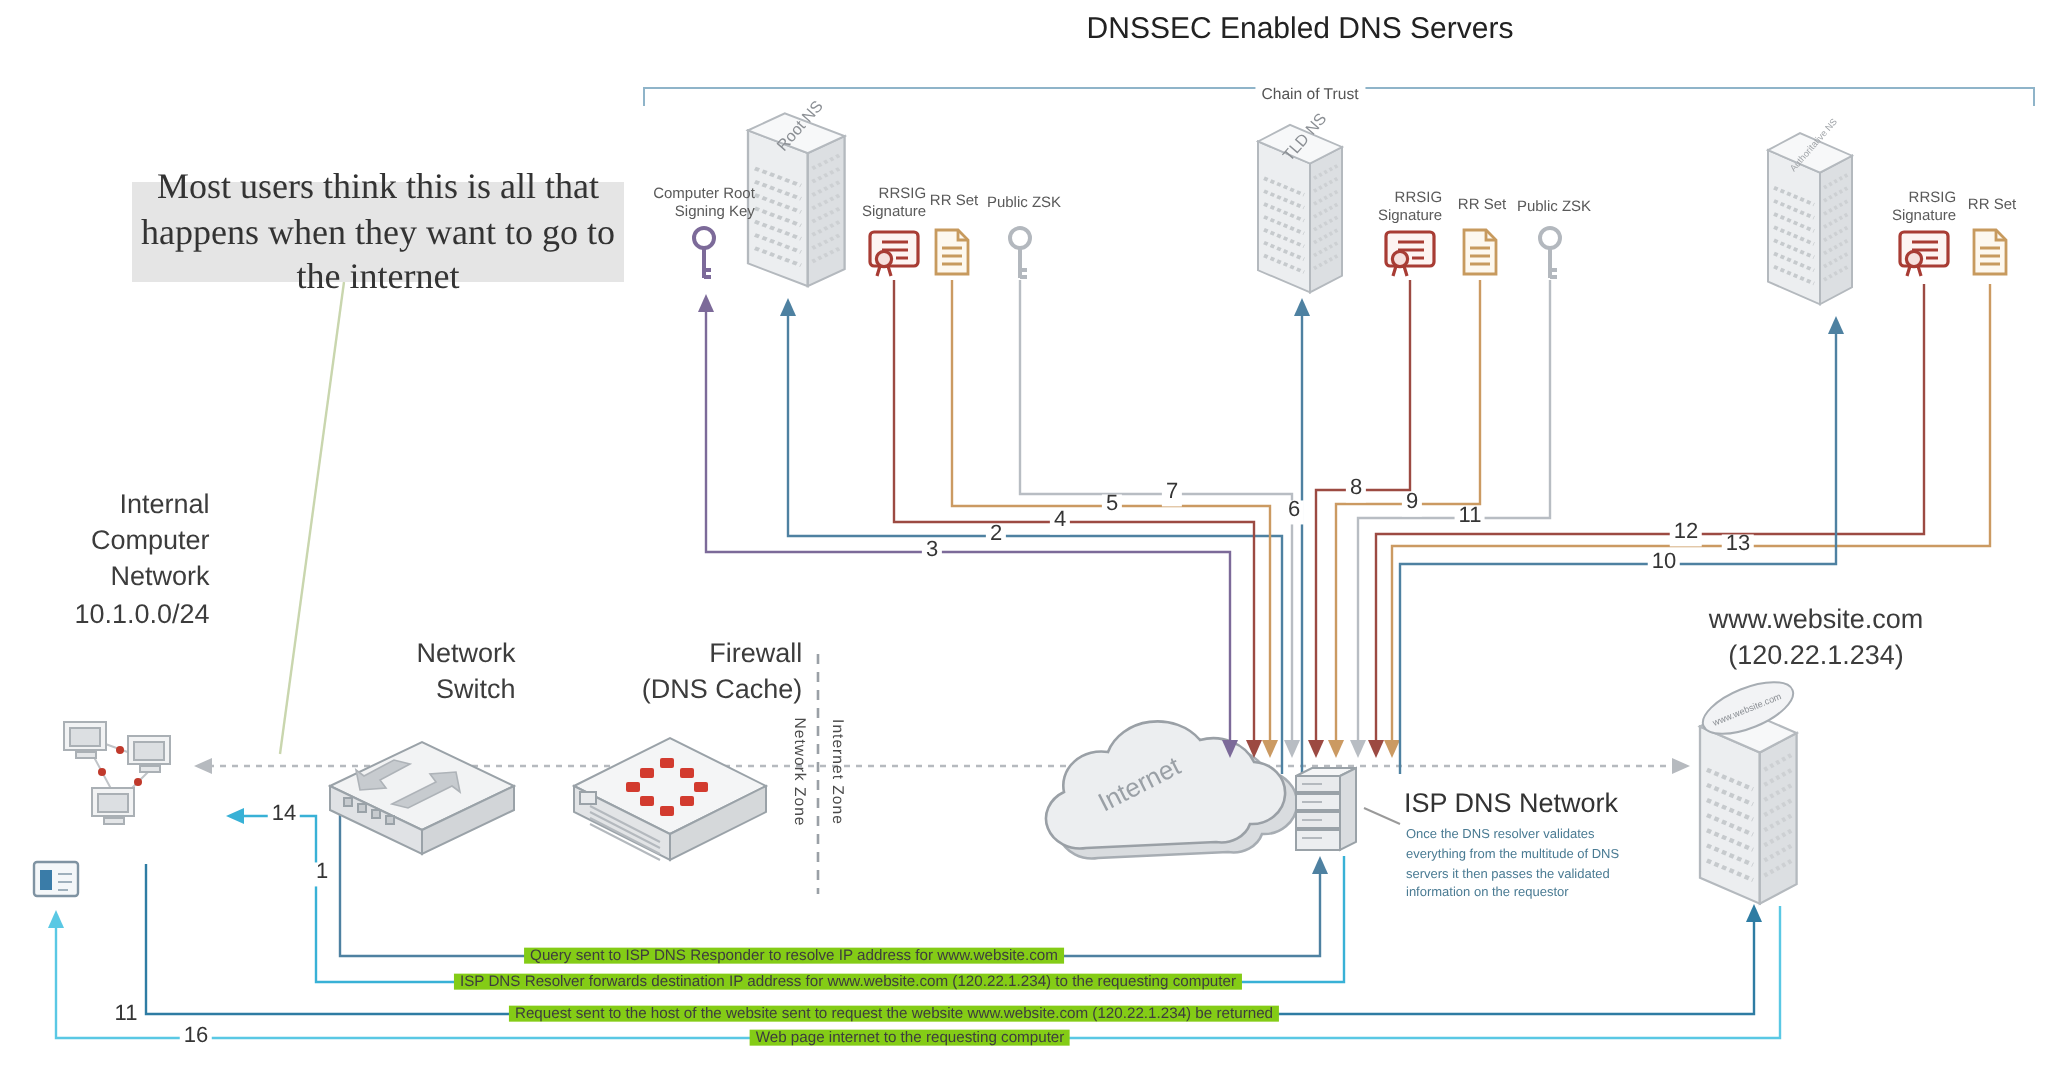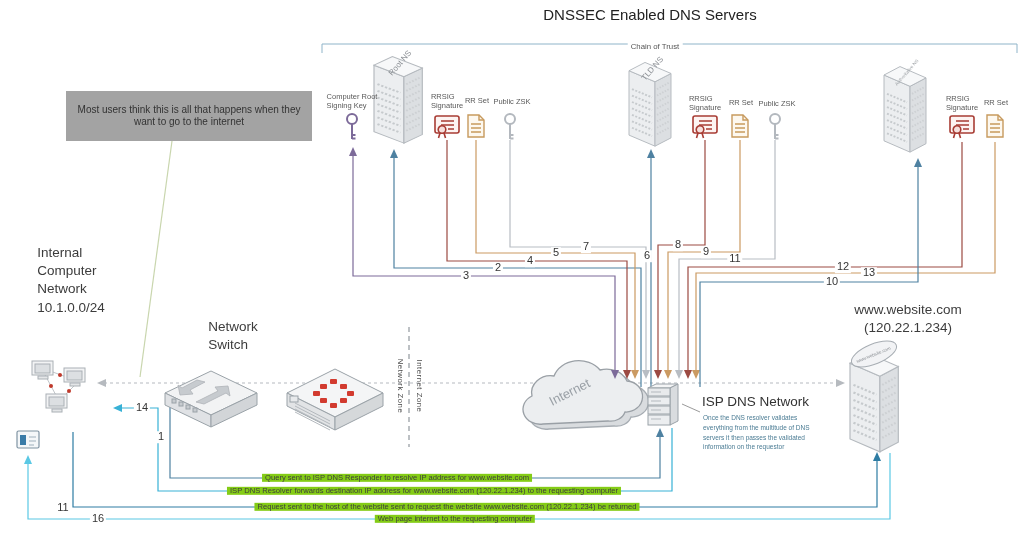--- a/index.html
+++ b/index.html
@@ -1,28 +1,28 @@
 <!DOCTYPE html>
 <html><head>
 <meta charset="utf-8">
 <style>
   html,body{margin:0;padding:0;background:#fff;}
   .stage{position:relative;width:1024px;height:537px;background:#fff;
          font-family:"Liberation Sans",sans-serif;overflow:hidden;}
   svg{position:absolute;left:0;top:0;}
-  .lbl{position:absolute;transform:translate(-50%,-50%);text-align:left;
+  .lbl{position:absolute;transform:translate(-50%,-50%);text-align:right;
        color:#3f3f3f;white-space:pre-line;line-height:1.2;}
   .title{font-size:15px;color:#222;}
   .big{font-size:13.5px;color:#3c3c3c;line-height:1.35;margin-left:24px;}
   .sm{font-size:7.5px;color:#5a5a5a;line-height:1.2;}
   .num{font-size:11px;color:#353535;background:#fff;padding:0 2px;line-height:1.05;}
   .flowtxt{font-size:7.6px;color:#3d3d3d;background:#84cc16;padding:0 3px;white-space:nowrap;line-height:1.1;}
-  .callout{position:absolute;left:66px;top:91px;width:246px;height:50px;background:#a3a3a3;
+  .callout{position:absolute;left:66px;top:91px;width:246px;height:50px;background:#e5e5e5;
            display:flex;align-items:center;justify-content:center;text-align:center;
-           font-size:10px;color:#333;line-height:1.25;}
+           font-size:18px;color:#333;line-height:1.25;font-family:Liberation Serif, serif;}
   .vert{position:absolute;writing-mode:vertical-rl;font-size:7.8px;color:#4a4a4a;
         letter-spacing:0.5px;transform:translate(-50%,-50%);}
   .chain{font-size:7.8px;color:#555;background:#fff;padding:0 3px;}
   .resolver-title{position:absolute;left:702px;top:394px;font-size:13.5px;color:#333;}
   .resolver-desc{position:absolute;left:703px;top:413px;width:112px;font-size:6.5px;
                  color:#4a7b93;line-height:1.5;}
 </style>
 </head>
 <body>
 
@@ -263,20 +263,22 @@
 <div class="lbl title" style="left:650px;top:15px;">DNSSEC Enabled DNS Servers</div>
 <div class="callout">Most users think this is all that happens when they want to go to the internet</div>
 <div class="lbl chain" style="left:655px;top:47px;">Chain of Trust</div>
 
 <div class="lbl big" style="left:47px;top:280px;">Internal
 Computer
 Network
 10.1.0.0/24</div>
 <div class="lbl big" style="left:209px;top:336px;">Network
 Switch</div>
+<div class="lbl big" style="left:337px;top:336px;">Firewall
+(DNS Cache)</div>
 
 <div class="vert" style="left:400px;top:386px;">Network Zone</div>
 <div class="vert" style="left:419px;top:386px;">Internet Zone</div>
 
 <div class="lbl sm" style="left:352px;top:101px;">Computer Root
 Signing Key</div>
 <div class="lbl sm" style="left:447px;top:101px;">RRSIG
 Signature</div>
 <div class="lbl sm" style="left:477px;top:100px;">RR Set</div>
 <div class="lbl sm" style="left:512px;top:101px;">Public ZSK</div>

